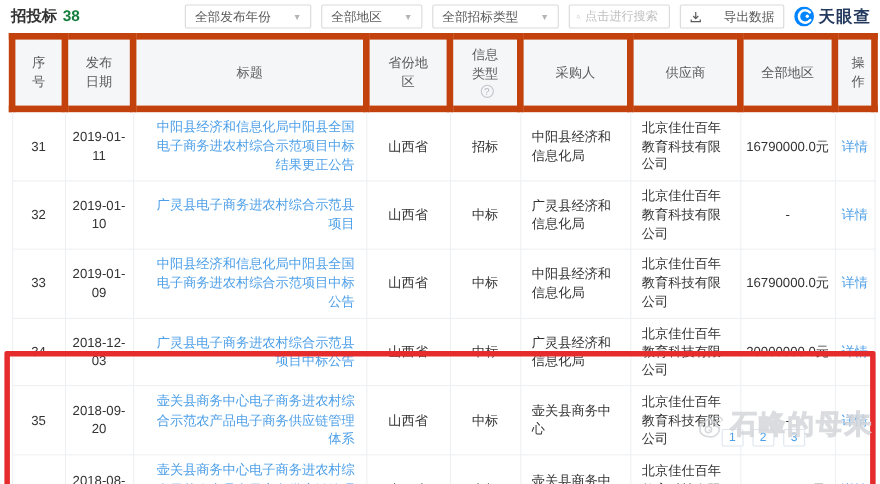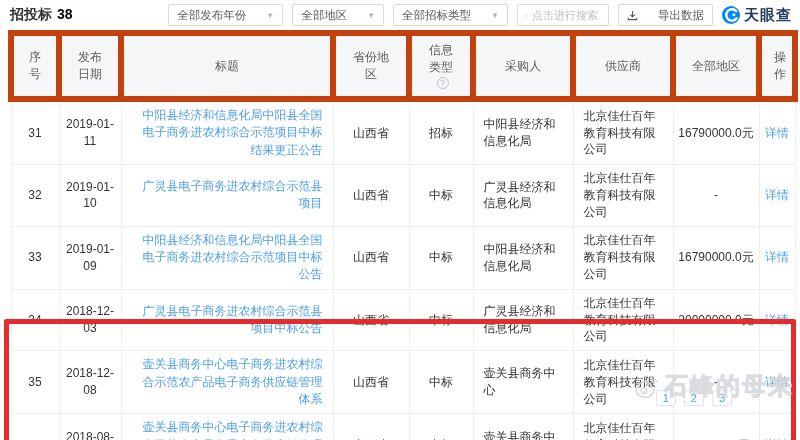--- a/index.html
+++ b/index.html
@@ -5,21 +5,21 @@
   * { margin:0; padding:0; box-sizing:border-box; }
   html,body { width:800px; height:440px; overflow:hidden; background:#fff;
     font-family:"Liberation Sans","DejaVu Sans",sans-serif; }
   .page { position:relative; width:800px; height:416px; }
 
   
   .topbar { display:flex; align-items:center; justify-content:space-between;
     padding:4px 8px 4px 10px; height:30px; }
   .title-wrap { display:flex; align-items:baseline; gap:5px; }
   .page-title { font-size:14px; font-weight:bold; color:#333; }
-  .result-count { font-size:14px; font-weight:bold; color:#000000; }
+  .result-count { font-size:14px; font-weight:bold; color:#15803d; }
   .controls { display:flex; align-items:center; gap:9px; }
   .dropdown, .export-btn { display:flex; align-items:center; gap:20px;
     border:1px solid #d9d9d9; border-radius:2px; background:#fff;
     padding:3px 8px; font-size:11.5px; color:#595959; cursor:pointer; height:22px; }
   .caret { font-size:8px; color:#b3b3b3; margin-top:1px; }
   .searchbox { display:flex; align-items:center; gap:4px; border:1px solid #d9d9d9;
     border-radius:2px; padding:3px 6px; height:22px; width:92px; }
   .searchbox input { border:none; outline:none; width:70px; font-size:11px; color:#333;
     font-family:"Liberation Sans","DejaVu Sans",sans-serif; }
   .searchbox input::placeholder { color:#bfbfbf; }
@@ -166,21 +166,21 @@
             <td class="col-title"><a class="title-link">广灵县电子商务进农村综合示范县项目中标公告</a></td>
             <td class="col-province">山西省</td>
             <td class="col-type">中标</td>
             <td class="col-buyer">广灵县经济和信息化局</td>
             <td class="col-supplier">北京佳仕百年教育科技有限公司</td>
             <td class="col-amount">20000000.0元</td>
             <td class="col-action"><a class="detail-link">详情</a></td>
           </tr>
           <tr class="hl">
             <td class="col-no">35</td>
-            <td class="col-date">2018-12-08</td>
+            <td class="col-date">2018-09-20</td>
             <td class="col-title"><a class="title-link">壶关县商务中心电子商务进农村综合示范农产品电子商务供应链管理体系</a></td>
             <td class="col-province">山西省</td>
             <td class="col-type">中标</td>
             <td class="col-buyer">壶关县商务中心</td>
             <td class="col-supplier">北京佳仕百年教育科技有限公司</td>
             <td class="col-amount">-</td>
             <td class="col-action"><a class="detail-link">详情</a></td>
           </tr>
           <tr class="hl">
             <td class="col-no">36</td>

